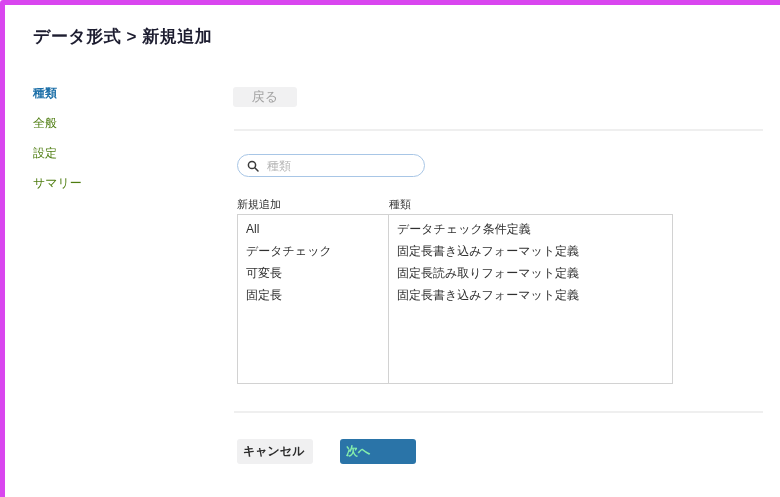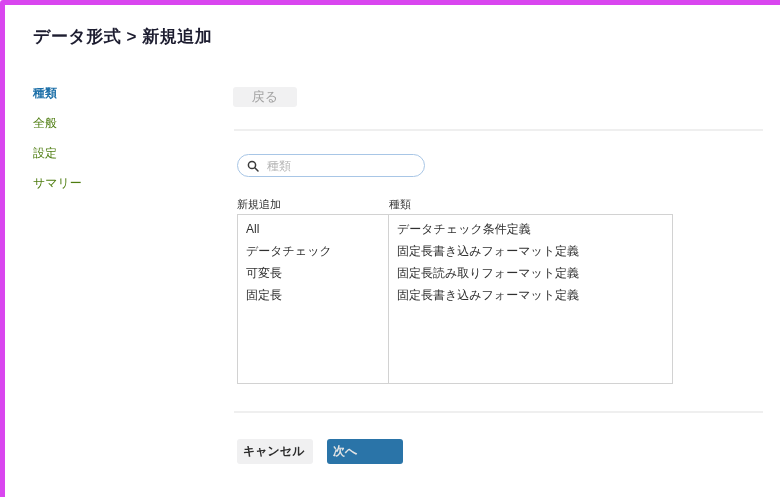--- a/index.html
+++ b/index.html
@@ -132,24 +132,24 @@
     text-align: left;
     cursor: pointer;
   }
   .cancel-btn {
     left: 232px;
     width: 76px;
     background: #f0f0f1;
     color: #2c2c2c;
   }
   .next-btn {
-    left: 322px;
+    left: 335px;
     width: 76px;
     background: #2a74a8;
-    color: #e5e5e5;
+    color: #86efac;
   }
 </style>
 </head>
 <body>
 
 <div class="card">
 
   <div class="page-title">データ形式 &gt; 新規追加</div>
 
   <div class="steps">

